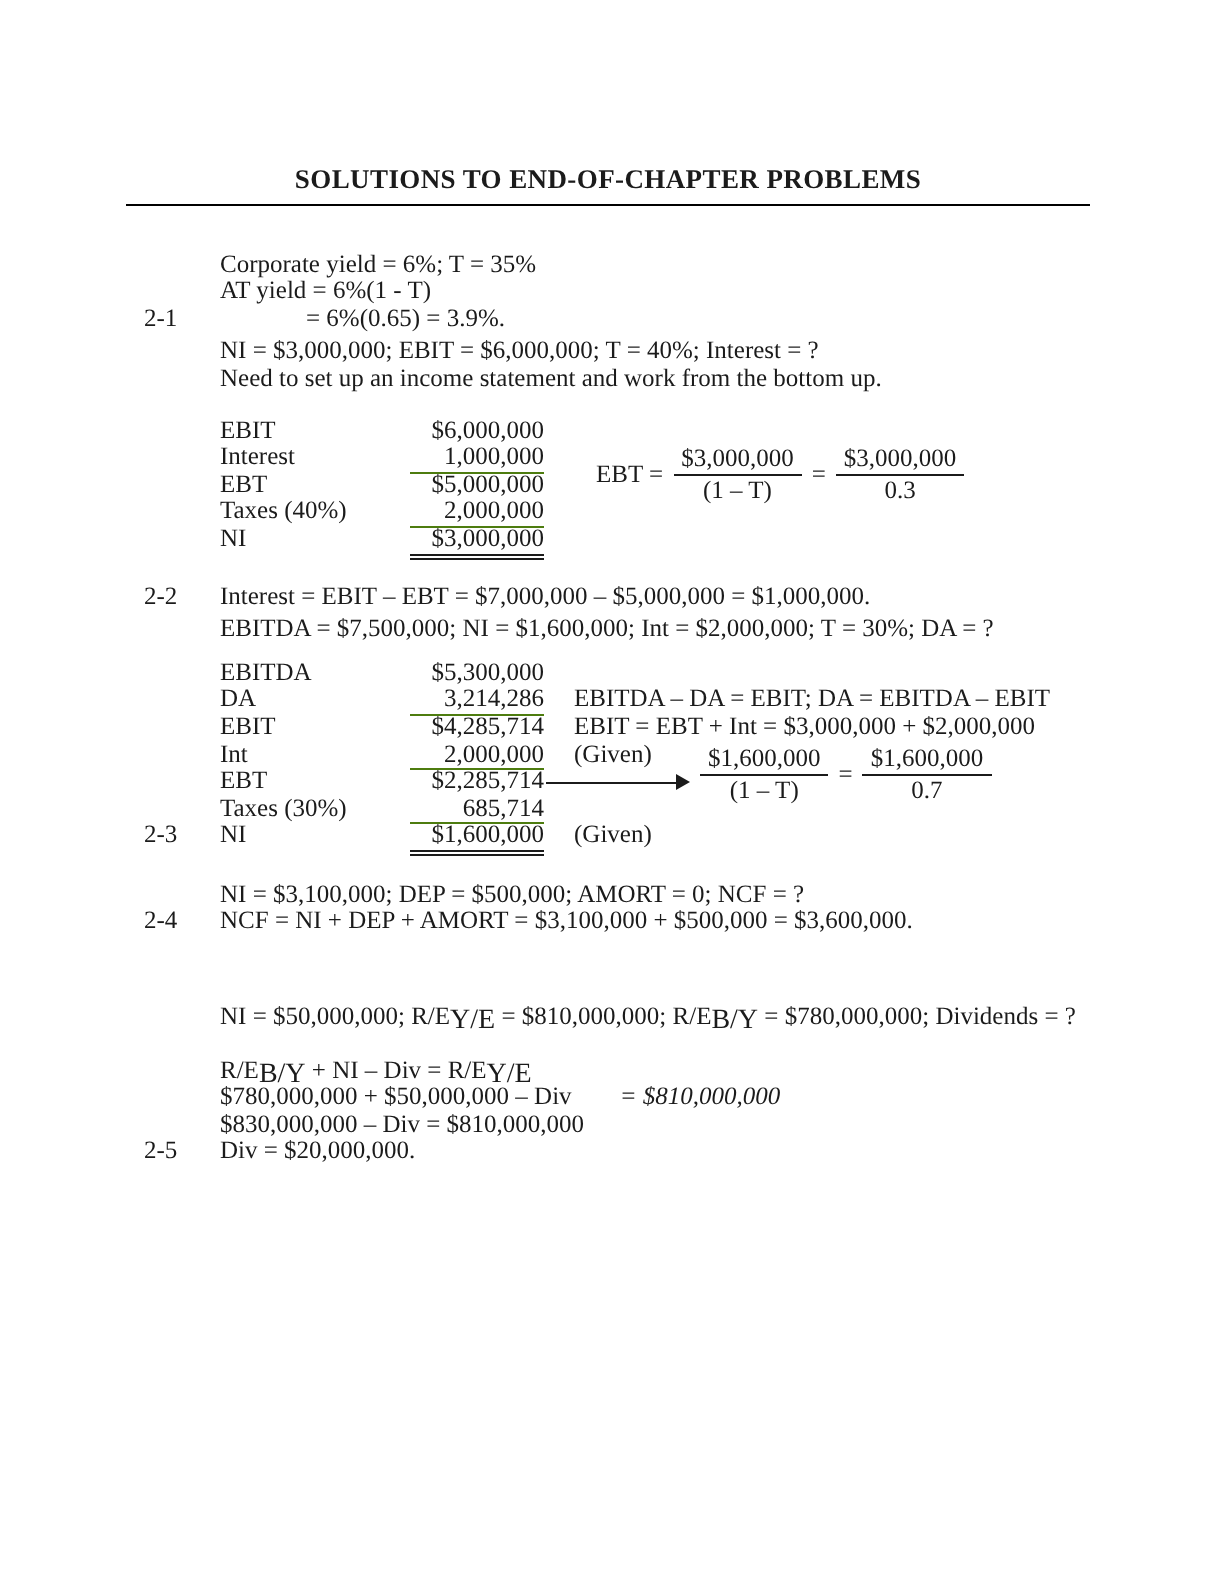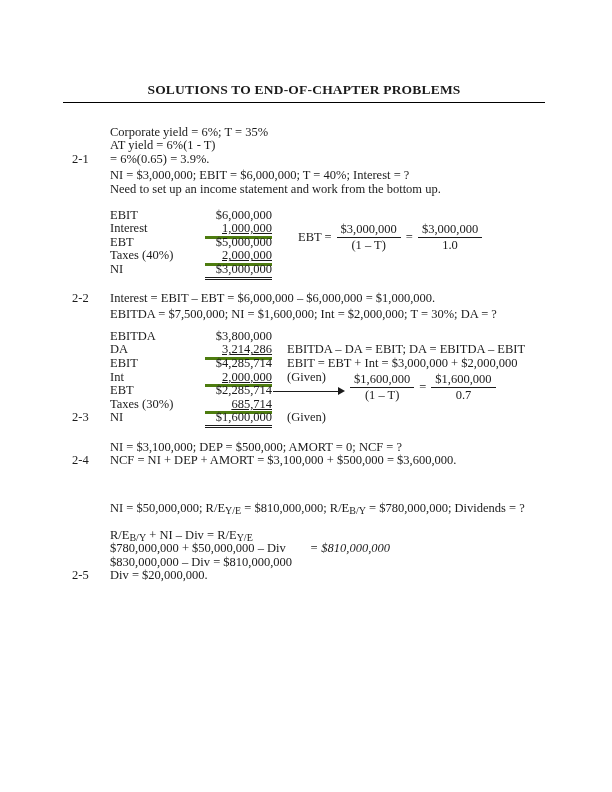--- a/index.html
+++ b/index.html
@@ -21,29 +21,29 @@
   }
   .title-text { font-weight: bold; font-size: 13.5px; letter-spacing: 0.2px; }
 
   .problem { display: flex; margin-left: 72px; margin-right: 30px; align-items: flex-end; }
   .pnum { width: 38px; flex-shrink: 0; }
   .pbody { flex: 1; }
   .mt23 { margin-top: 23px; }
   .mt14 { margin-top: 3px; }
   .mt16 { margin-top: 16px; }
   .mt22 { margin-top: 34px; }
-  .indent43 { }
+  .indent43 { margin-left: 43px; }
 
   
   .is-wrap { position: relative; margin-top: 12px; }
   .is-wrap.p23 { margin-top: 8px; }
   .is-row { display: flex; align-items: baseline; height: 13.6px; }
   .is-lbl { width: 95px; flex-shrink: 0; }
   .is-amt { width: 67px; flex-shrink: 0; text-align: right; }
-  .u1 { border-bottom: 3px solid #4d7c0f; text-decoration: underline; }
+  .u1 { border-bottom: 1px solid #4d7c0f; }
   .u2 { border-bottom: 3px double #1b1b1b; }
   .is-note { margin-left: 15px; white-space: nowrap; }
 
   
   .eq { display: flex; align-items: center; gap: 5px; white-space: nowrap; }
   .frac { text-align: center; }
   .frac-num { display: block; padding: 0 4px 1px; border-bottom: 1.2px solid #1b1b1b; }
   .frac-den { display: block; padding-top: 1px; }
   .p22-eq { position: absolute; left: 188px; top: 14px; }
   .p23-eq { position: absolute; left: 240px; top: 43px; }
@@ -51,21 +51,21 @@
   .p23-arrow::after {
     content: ""; position: absolute; right: -2px; top: -3.6px;
     width: 0; height: 0;
     border-left: 7px solid #1b1b1b;
     border-top: 4px solid transparent;
     border-bottom: 4px solid transparent;
   }
   .outro { margin-top: 15px; }
   .work { margin-top: 13px; }
   .gap24 { margin-left: 24px; font-style: italic; }
-  sub { font-size: 10px; line-height: 0; vertical-align: -2px; }
+  sub { font-size: 14px; line-height: 0; vertical-align: -2px; }
 
   .footer { position: absolute; top: 705px; left: 60px; font-style: italic; }
   .footer .fpage { font-style: normal; font-weight: bold; }
 
   .logo {
     position: absolute; top: 748px; right: 27px; height: 29px;
     background: #14151c; border-radius: 6px;
     display: flex; align-items: center; padding: 0 10px 0 8px; gap: 5px;
     font-family: "Liberation Sans", "DejaVu Sans", sans-serif;
   }
@@ -122,38 +122,38 @@
 
         <div class="eq p22-eq">
           <span>EBT =</span>
           <span class="frac">
             <span class="frac-num">$3,000,000</span>
             <span class="frac-den">(1 – T)</span>
           </span>
           <span>=</span>
           <span class="frac">
             <span class="frac-num">$3,000,000</span>
-            <span class="frac-den">1.0</span>
-          </span>
-        </div>
-      </div>
-
-      <div class="outro">Interest = EBIT – EBT = $6,000,000 – $6,000,000 = $1,000,000.</div>
+            <span class="frac-den">0.3</span>
+          </span>
+        </div>
+      </div>
+
+      <div class="outro">Interest = EBIT – EBT = $7,000,000 – $5,000,000 = $1,000,000.</div>
     </div>
   </div>
 
   <div class="problem mt14">
     <div class="pnum">2-3</div>
     <div class="pbody">
       <div>EBITDA = $7,500,000; NI = $1,600,000; Int = $2,000,000; T = 30%; DA = ?</div>
 
       <div class="is-wrap p23">
         <div class="is-row">
           <span class="is-lbl">EBITDA</span>
-          <span class="is-amt">$3,800,000</span>
+          <span class="is-amt">$5,300,000</span>
         </div>
         <div class="is-row">
           <span class="is-lbl">DA</span>
           <span class="is-amt u1">3,214,286</span>
           <span class="is-note">EBITDA – DA = EBIT; DA = EBITDA – EBIT</span>
         </div>
         <div class="is-row">
           <span class="is-lbl">EBIT</span>
           <span class="is-amt">$4,285,714</span>
           <span class="is-note">EBIT = EBT + Int = $3,000,000 + $2,000,000</span>

